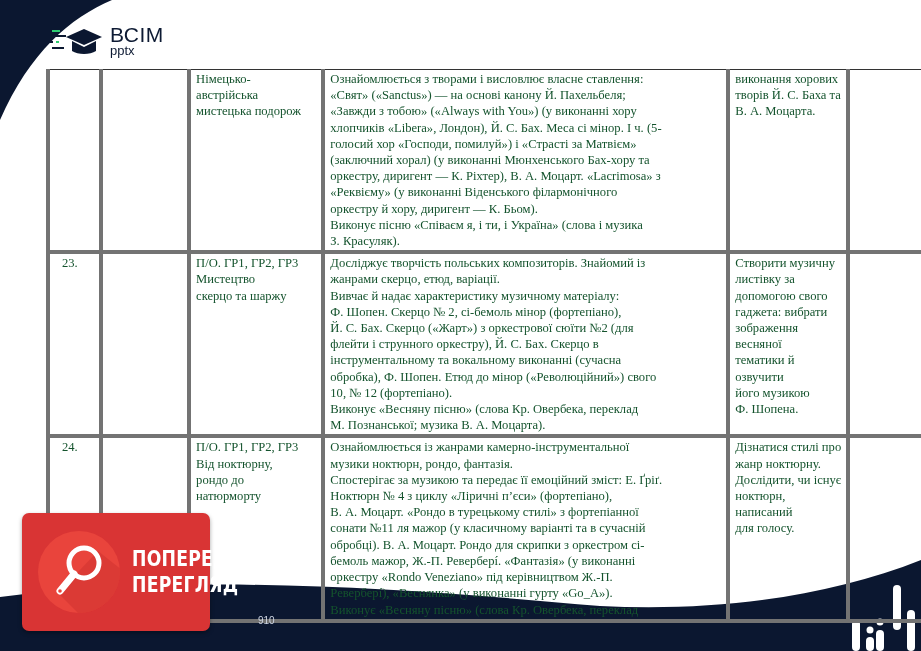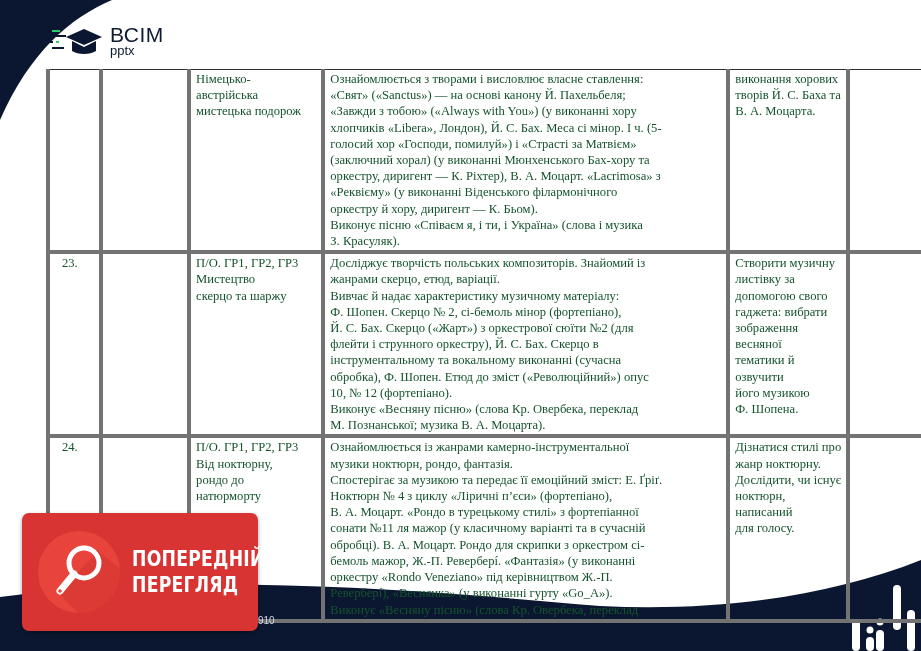--- a/index.html
+++ b/index.html
@@ -11,21 +11,21 @@
   .logo .brand .b2 { font-size:13px; display:block; margin-top:-1px; }
   table.plan { position:absolute; left:46px; top:69px; border-collapse:collapse; table-layout:fixed; width:908px; font-size:12.6px; line-height:16.2px; color:#14532d; }
   table.plan td { border:4px solid #737373; vertical-align:top; padding:1px 4px 1px 5px; }
   table.plan tr.r0 td { border-top:1px solid #333; }
   .c1 { width:46px; padding-left:12px !important; }
   .c2 { width:77px; }
   .c3 { width:117px; }
   .c4 { width:353px; }
   .c5 { width:104px; }
   .c6 { width:91px; }
-  .preview { position:absolute; left:22px; top:513px; width:236px; height:118px; background:#d93434; border-radius:7px; box-shadow:0 2px 4px rgba(0,0,0,0.35); display:flex; align-items:center; }
+  .preview { position:absolute; left:22px; top:513px; width:188px; height:118px; background:#d93434; border-radius:7px; box-shadow:0 2px 4px rgba(0,0,0,0.35); display:flex; align-items:center; }
   .preview .circle { width:82px; height:82px; border-radius:50%; background:#e9443c; margin-left:16px; position:relative; overflow:hidden; flex:none; }
   .preview .ptext { font-family:"DejaVu Sans", sans-serif; font-weight:bold; color:#fff; font-size:21px; line-height:26px; margin-left:12px; letter-spacing:0.3px; transform:scaleX(0.82); transform-origin:left center; }
   .pagenum { position:absolute; left:258px; top:615px; font-family:"Liberation Sans", sans-serif; font-size:10px; color:#cfd6e4; }
 </style>
 </head>
 <body>
 
 <svg class="corner-tl" viewBox="0 0 921 651" xmlns="http://www.w3.org/2000/svg">
   <path d="M0 0 L112 0 C70 18 30 52 0 120 Z" fill="#0b1730"></path>
   <path d="M0 597 C 200 572 420 590 600 606 C 720 612 830 596 921 560 L921 651 L0 651 Z" fill="#0b1730"></path>
@@ -104,21 +104,21 @@
       <div>скерцо та шаржу</div>
     </td>
     <td class="c4">
       <div>Досліджує творчість польських композиторів. Знайомий із</div>
       <div>жанрами скерцо, етюд, варіації.</div>
       <div>Вивчає й надає характеристику музичному матеріалу:</div>
       <div>Ф. Шопен. Скерцо № 2, сі-бемоль мінор (фортепіано),</div>
       <div>Й. С. Бах. Скерцо («Жарт») з оркестрової сюїти №2 (для</div>
       <div>флейти і струнного оркестру), Й. С. Бах. Скерцо в</div>
       <div>інструментальному та вокальному виконанні (сучасна</div>
-      <div>обробка), Ф. Шопен. Етюд до зміст («Революційний») опус</div>
+      <div>обробка), Ф. Шопен. Етюд до мінор («Революційний») свого</div>
       <div>10, № 12 (фортепіано).</div>
       <div>Виконує «Весняну пісню» (слова Кр. Овербека, переклад</div>
       <div>М. Познанської; музика В. А. Моцарта).</div>
     </td>
     <td class="c5">
       <div>Створити музичну</div>
       <div>листівку за</div>
       <div>допомогою свого</div>
       <div>гаджета: вибрати</div>
       <div>зображення весняної</div>

